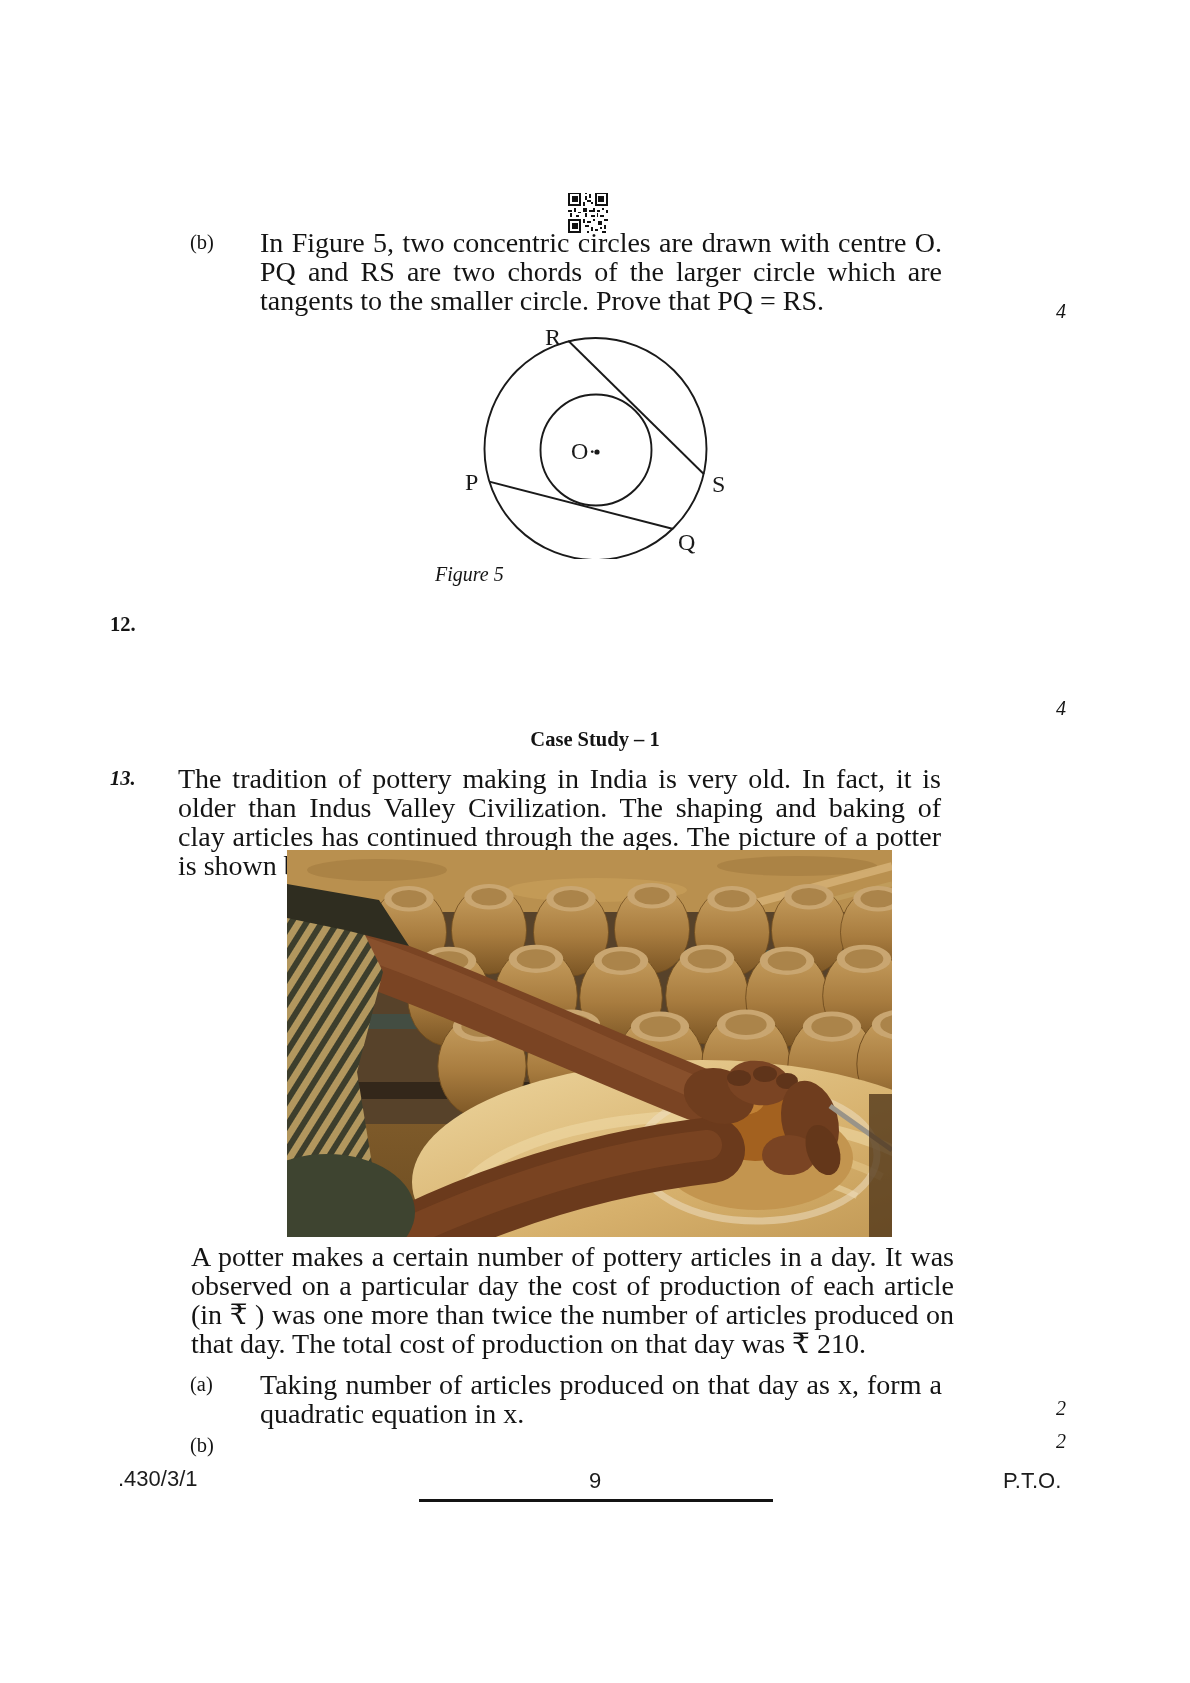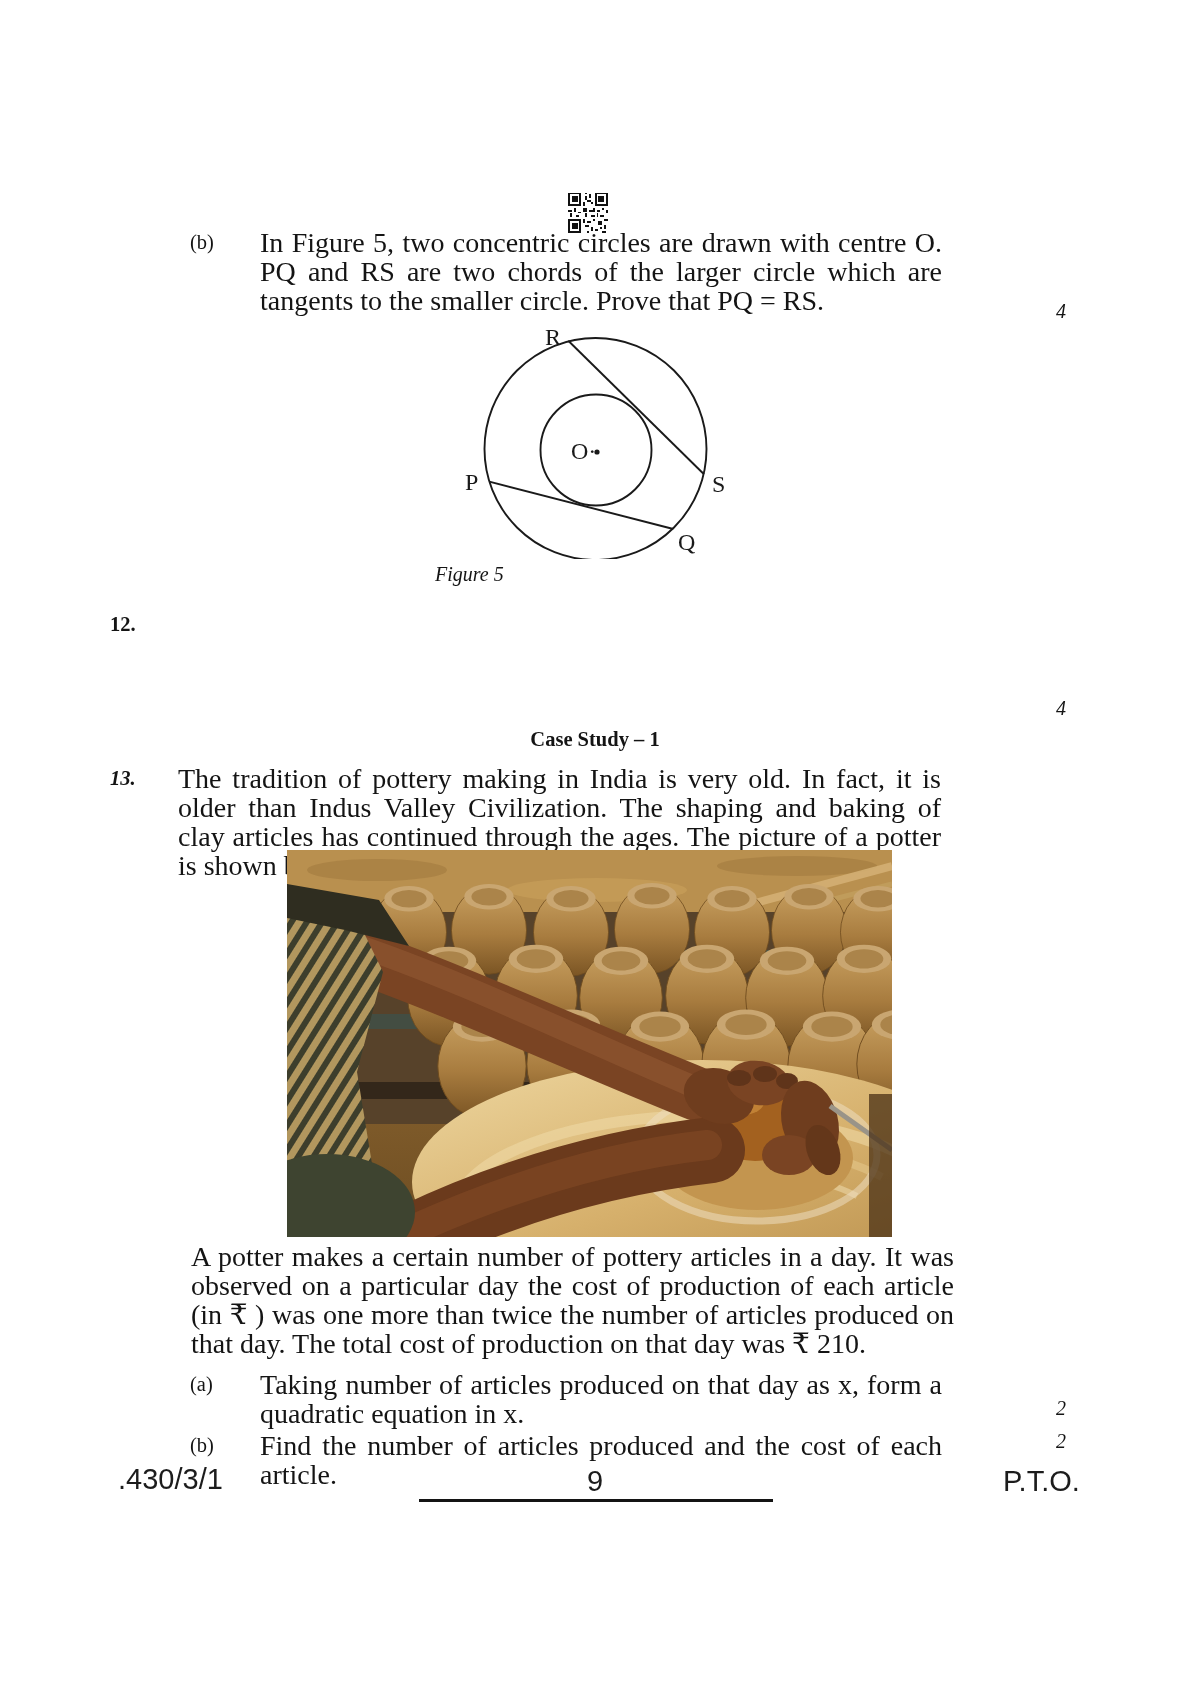--- a/index.html
+++ b/index.html
@@ -7,21 +7,21 @@
     position:relative;width:1190px;height:1683px;background:#ffffff;margin:0 auto;
     font-family:"Liberation Serif","DejaVu Serif",serif;color:#141414;overflow:hidden;
   }
   .abs{position:absolute;}
   .txt{font-size:28px;line-height:29px;text-align:justify;text-justify:inter-word;}
   .lbl{font-size:20.5px;line-height:29px;}
   .qnum{font-size:20.5px;line-height:29px;font-weight:bold;}
   .mark{font-style:italic;font-size:20px;line-height:26px;width:28px;text-align:right;}
   .heading{font-size:20.5px;line-height:29px;font-weight:bold;text-align:center;width:1190px;left:0;}
   .caption{font-style:italic;font-size:20px;width:320px;text-align:left;}
-  .sans{font-family:"Liberation Sans","DejaVu Sans",sans-serif;font-size:29px;line-height:28px;color:#1c1c1c;}
+  .sans{font-family:"Liberation Sans","DejaVu Sans",sans-serif;font-size:22px;line-height:28px;color:#1c1c1c;}
   .footer-line{background:#141414;height:3px;}
   svg text{font-family:"Liberation Serif","DejaVu Serif",serif;}
 </style>
 </head>
 <body>
 
 <div class="page">
 
   <div class="abs" style="left:568px;top:191px;width:40px;height:43px;">
     <svg width="40" height="43" viewBox="0 0 21 21" shape-rendering="crispEdges">
@@ -214,21 +214,20 @@
     </svg>
   </div>
 
   <div class="abs txt" style="left:178px;top:1242px;width:763px;margin-left:13px;">A potter makes a certain number of pottery articles in a day. It was observed on a particular day the cost of production of each article (in ₹ ) was one more than twice the number of articles produced on that day. The total cost of production on that day was  ₹  210.</div>
 
   <div class="abs lbl" style="left:190px;top:1370px;">(a)</div>
   <div class="abs txt" style="left:260px;top:1370px;width:682px;">Taking number of articles produced on that day as x, form a quadratic equation in x.</div>
   <div class="abs mark" style="left:1038px;top:1395px;">2</div>
 
   <div class="abs lbl" style="left:190px;top:1431px;">(b)</div>
-  <div class="abs txt" style="left:260px;top:1431px;width:682px;">Find the number of articles produced and the cost of each article.</div>
   <div class="abs mark" style="left:1038px;top:1428px;">2</div>
 
   <div class="abs sans" style="left:118px;top:1465px;">.430/3/1</div>
   <div class="abs sans" style="left:0;top:1467px;width:1190px;text-align:center;">9</div>
   <div class="abs footer-line" style="left:419px;top:1499px;width:354px;"></div>
   <div class="abs sans" style="left:1003px;top:1467px;">P.T.O.</div>
 
 </div>
 
 </body></html>

